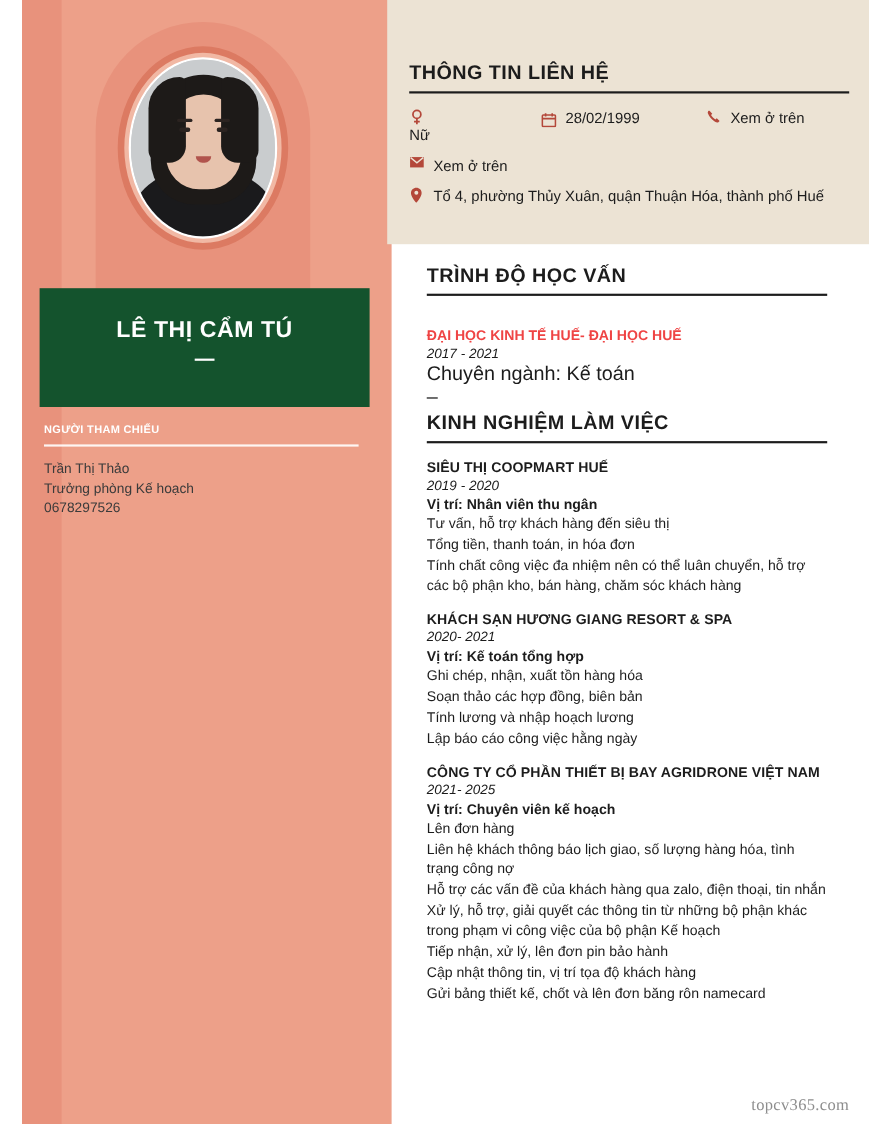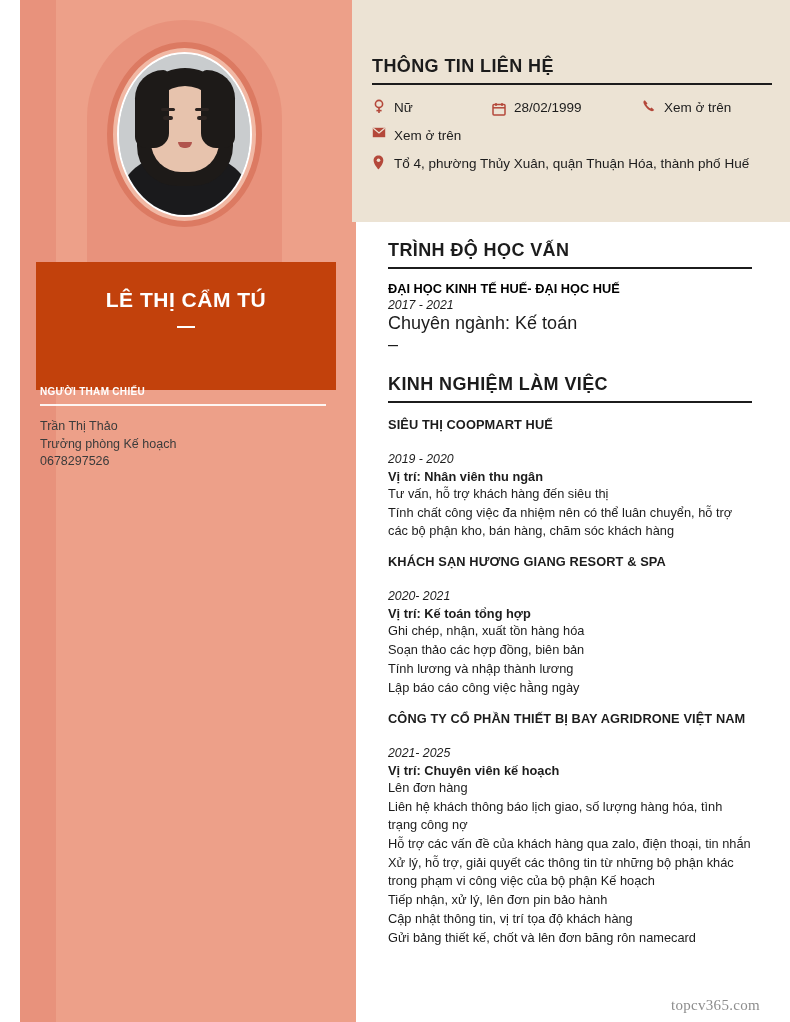--- a/index.html
+++ b/index.html
@@ -98,22 +98,22 @@
     border-radius: 56px 56px 0 0;
   }
   .p-neck {
     position: absolute; left: 50%; bottom: 52px; margin-left: -14px;
     width: 28px; height: 22px; background: #dcb49d;
   }
   
   .name-band {
     position: absolute;
     left: 36px; top: 262px;
-    width: 300px; height: 128px;
-    background: #c2410c;
+    width: 300px; height: 108px;
+    background: #14532d;
   }
   .name-text {
     position: absolute; left: 0; right: 0; top: 26px;
     text-align: center;
     color: #ffffff;
     font-size: 21px;
     font-weight: bold;
     letter-spacing: 0.5px;
   }
   .name-dash {
@@ -142,38 +142,38 @@
   .contact .sec-rule { width: 400px; }
   .c-rows { margin-top: 14px; }
   .c-row { display: flex; align-items: flex-start; margin-bottom: 11px; }
   .c-item { display: flex; align-items: flex-start; }
   .c-ico {
     width: 22px; min-width: 22px; color: #b4483a; font-size: 13px;
     line-height: 16px; text-align: left;
   }
   .c-ico svg { display: block; }
   .c-txt { font-size: 13.5px; color: #1c1c1c; line-height: 17px; }
-  .c-w1 { width: 120px; }
+  .c-w1 { width: 120px; flex-direction: column; }
   .c-w2 { width: 150px; align-items: flex-end; }
   
   .edu { position: absolute; left: 388px; top: 240px; width: 364px; }
   .edu .sec-rule { width: 364px; }
-  .blk-head { font-size: 12.8px; font-weight: bold; color: #000000; margin-top: 12px; }
+  .blk-head { font-size: 12.8px; font-weight: bold; color: #ef4444; margin-top: 28px; }
   .blk-date { font-size: 12.3px; font-style: italic; color: #1c1c1c; margin-top: 2px; }
   .blk-line { font-size: 18px; color: #1c1c1c; margin-top: 3px; line-height: 17.5px; }
   
   .exp { position: absolute; left: 388px; top: 374px; width: 364px; }
   .exp .sec-rule { width: 364px; }
   .job { margin-top: 14px; }
   .job-title { font-size: 12.8px; font-weight: bold; color: #1c1c1c; letter-spacing: .1px; }
-  .job-date { font-size: 12.3px; font-style: italic; color: #1c1c1c; margin-top: 20px; }
+  .job-date { font-size: 12.3px; font-style: italic; color: #1c1c1c; margin-top: 2px; }
   .job-role { font-size: 12.8px; font-weight: bold; color: #1c1c1c; margin-top: 3px; }
   .job-item { font-size: 12.8px; color: #1c1c1c; line-height: 18px; margin-top: 1px; }
   .watermark {
-    position: absolute; right: 30px; bottom: 8px;
+    position: absolute; right: 18px; bottom: 8px;
     font-family: "Liberation Serif", serif;
     font-size: 15px; color: #8d8d8d; letter-spacing: .3px;
   }
 </style>
 </head>
 <body>
 
 <div class="page">
 
   <div class="left-col">
@@ -291,30 +291,31 @@
 
   <div class="exp">
     <div class="sec-title">KINH NGHIỆM LÀM VIỆC</div>
     <div class="sec-rule"></div>
 
     <div class="job">
       <div class="job-title">SIÊU THỊ COOPMART HUẾ</div>
       <div class="job-date">2019 - 2020</div>
       <div class="job-role">Vị trí: Nhân viên thu ngân</div>
       <div class="job-item">Tư vấn, hỗ trợ khách hàng đến siêu thị</div>
+      <div class="job-item">Tổng tiền, thanh toán, in hóa đơn</div>
       <div class="job-item">Tính chất công việc đa nhiệm nên có thể luân chuyển, hỗ trợ các bộ phận kho, bán hàng, chăm sóc khách hàng</div>
     </div>
 
     <div class="job">
       <div class="job-title">KHÁCH SẠN HƯƠNG GIANG RESORT &amp; SPA</div>
       <div class="job-date">2020- 2021</div>
       <div class="job-role">Vị trí: Kế toán tổng hợp</div>
       <div class="job-item">Ghi chép, nhận, xuất tồn hàng hóa</div>
       <div class="job-item">Soạn thảo các hợp đồng, biên bản</div>
-      <div class="job-item">Tính lương và nhập thành lương</div>
+      <div class="job-item">Tính lương và nhập hoạch lương</div>
       <div class="job-item">Lập báo cáo công việc hằng ngày</div>
     </div>
 
     <div class="job">
       <div class="job-title">CÔNG TY CỔ PHẦN THIẾT BỊ BAY AGRIDRONE VIỆT NAM</div>
       <div class="job-date">2021- 2025</div>
       <div class="job-role">Vị trí: Chuyên viên kế hoạch</div>
       <div class="job-item">Lên đơn hàng</div>
       <div class="job-item">Liên hệ khách thông báo lịch giao, số lượng hàng hóa, tình trạng công nợ</div>
       <div class="job-item">Hỗ trợ các vấn đề của khách hàng qua zalo, điện thoại, tin nhắn</div>

